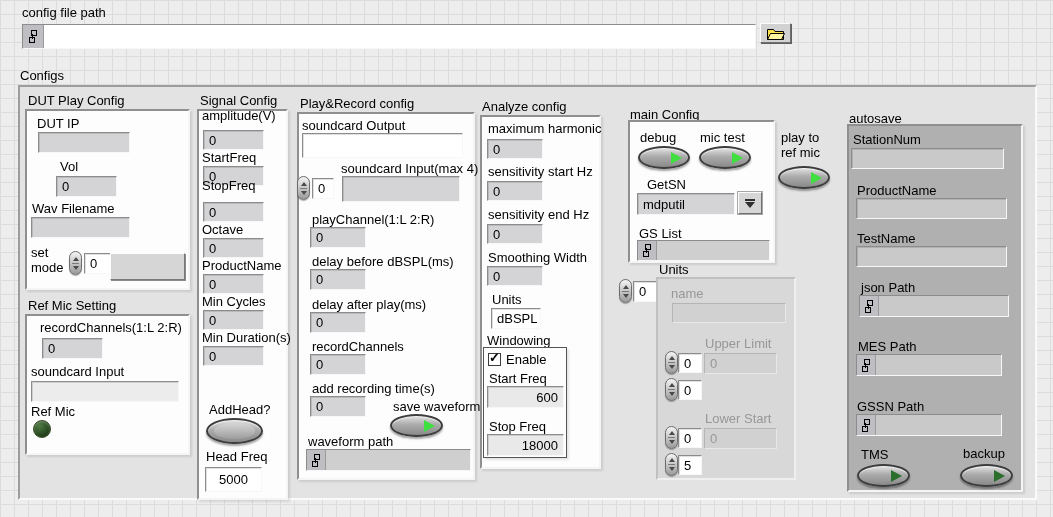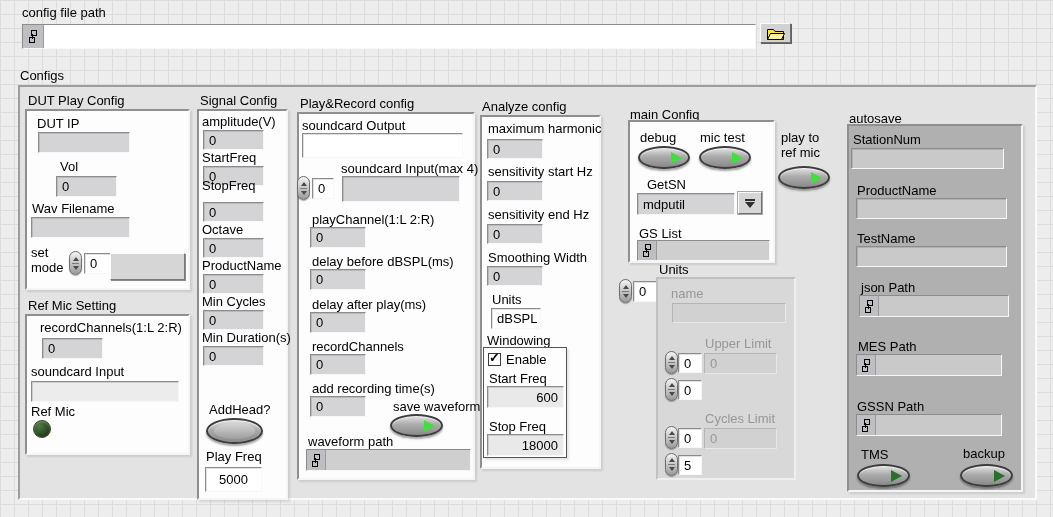--- a/index.html
+++ b/index.html
@@ -107,37 +107,37 @@
   <div class="gbox" style="left:25px;top:314px;width:165px;height:141px"></div>
   <div class="lbl" style="left:40px;top:320px">recordChannels(1:L 2:R)</div>
   <div class="num" style="left:42px;top:338px;width:61px;height:21px">0</div>
   <div class="lbl" style="left:31px;top:364px">soundcard Input</div>
   <div class="num lightest" style="left:31px;top:381px;width:148px;height:21px"></div>
   <div class="lbl" style="left:31px;top:404px">Ref Mic</div>
   <div class="led" style="left:33px;top:420px;width:16px;height:16px"></div>
 
   <div class="lbl" style="left:200px;top:93px">Signal Config</div>
   <div class="gbox" style="left:197px;top:109px;width:91px;height:391px"></div>
-  <div class="lbl" style="left:202px;top:114px">amplitude(V)</div>
+  <div class="lbl" style="left:202px;top:108px">amplitude(V)</div>
   <div class="num" style="left:203px;top:130px;width:61px;height:20px">0</div>
   <div class="lbl" style="left:202px;top:150px">StartFreq</div>
   <div class="num" style="left:203px;top:166px;width:61px;height:20px">0</div>
   <div class="lbl" style="left:202px;top:178px">StopFreq</div>
   <div class="num" style="left:203px;top:202px;width:61px;height:20px">0</div>
   <div class="lbl" style="left:202px;top:222px">Octave</div>
   <div class="num" style="left:203px;top:238px;width:61px;height:20px">0</div>
   <div class="lbl" style="left:202px;top:258px">ProductName</div>
   <div class="num" style="left:203px;top:274px;width:61px;height:20px">0</div>
   <div class="lbl" style="left:202px;top:294px">Min Cycles</div>
   <div class="num" style="left:203px;top:310px;width:61px;height:20px">0</div>
   <div class="lbl" style="left:202px;top:330px">Min Duration(s)</div>
   <div class="num" style="left:203px;top:346px;width:61px;height:20px">0</div>
   <div class="lbl" style="left:209px;top:402px">AddHead?</div>
   <div class="toggle plain" style="left:206px;top:418px;width:57px;height:26px"></div>
-  <div class="lbl" style="left:206px;top:449px">Play Freq</div>
+  <div class="lbl" style="left:206px;top:449px">Head Freq</div>
   <div class="num white center" style="left:205px;top:467px;width:57px;height:25px">5000</div>
 
   <div class="lbl" style="left:300px;top:96px">Play&amp;Record config</div>
   <div class="gbox" style="left:297px;top:112px;width:178px;height:368px"></div>
   <div class="lbl" style="left:302px;top:118px">soundcard Output</div>
   <div class="num white" style="left:302px;top:133px;width:161px;height:25px"></div>
   <div class="lbl" style="left:341px;top:161px">soundcard Input(max 4)</div>
   <div class="spin" style="left:297px;top:176px;height:24px">
       <b></b>
     </div>
@@ -227,21 +227,21 @@
   <div class="lbl dim" style="left:705px;top:336px">Upper Limit</div>
   <div class="spin" style="left:665px;top:351px;height:23px">
       <b></b>
     </div>
   <div class="num white" style="left:678px;top:353px;width:24px;height:20px">0</div>
   <div class="num graydis" style="left:704px;top:353px;width:73px;height:21px">0</div>
   <div class="spin" style="left:665px;top:378px;height:23px">
       <b></b>
     </div>
   <div class="num white" style="left:678px;top:380px;width:24px;height:20px">0</div>
-  <div class="lbl dim" style="left:705px;top:411px">Cycles Limit</div>
+  <div class="lbl dim" style="left:705px;top:411px">Lower Start</div>
   <div class="spin" style="left:665px;top:426px;height:23px">
       <b></b>
     </div>
   <div class="num white" style="left:678px;top:428px;width:24px;height:20px">0</div>
   <div class="num graydis" style="left:704px;top:428px;width:73px;height:21px">0</div>
   <div class="spin" style="left:665px;top:453px;height:23px">
       <b></b>
     </div>
   <div class="num white" style="left:678px;top:455px;width:24px;height:20px">5</div>
 

